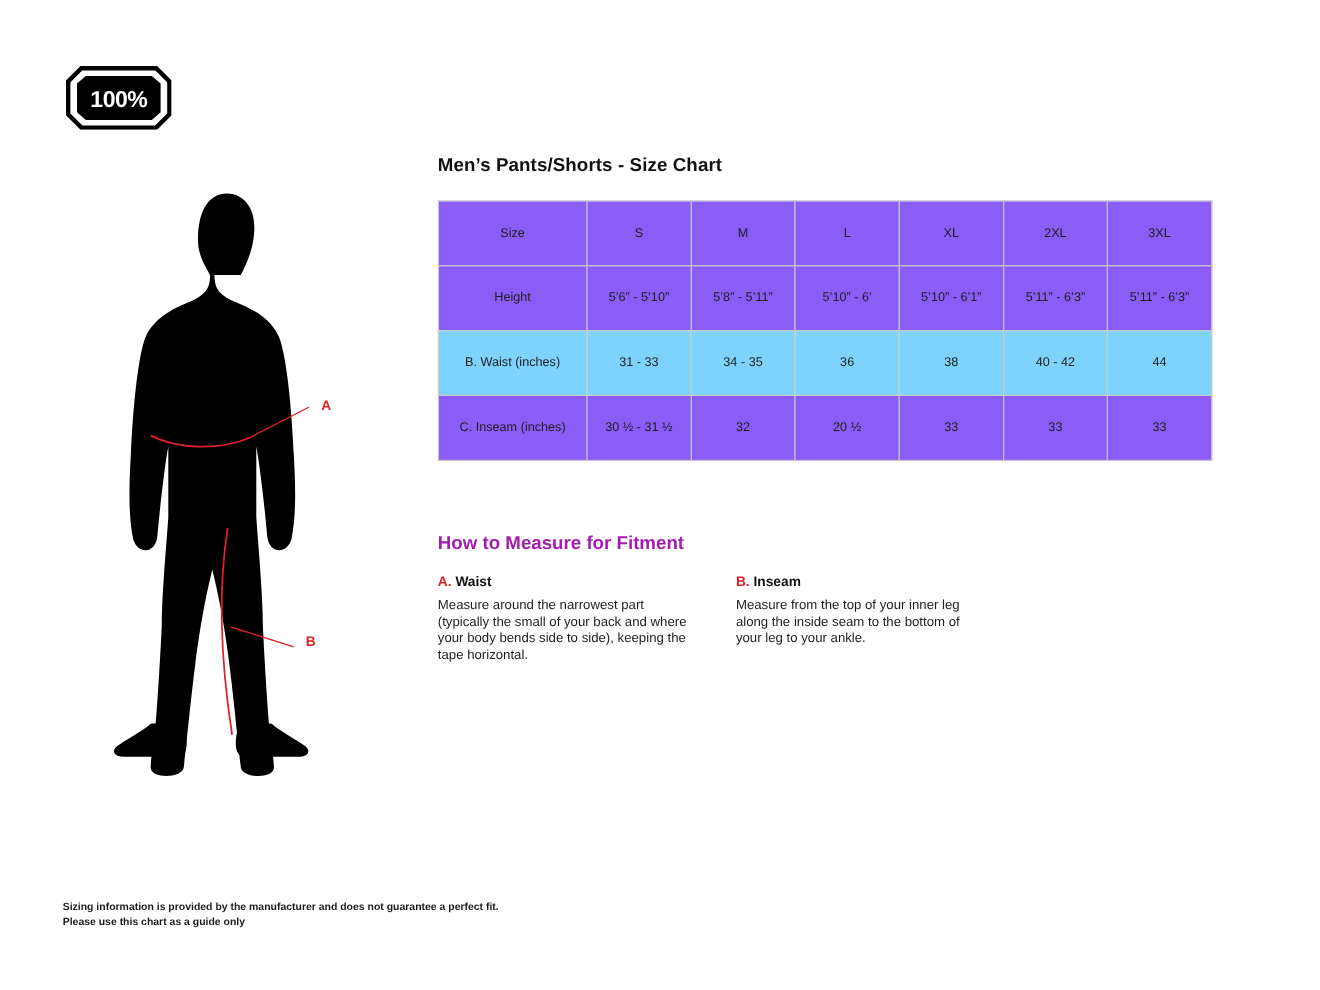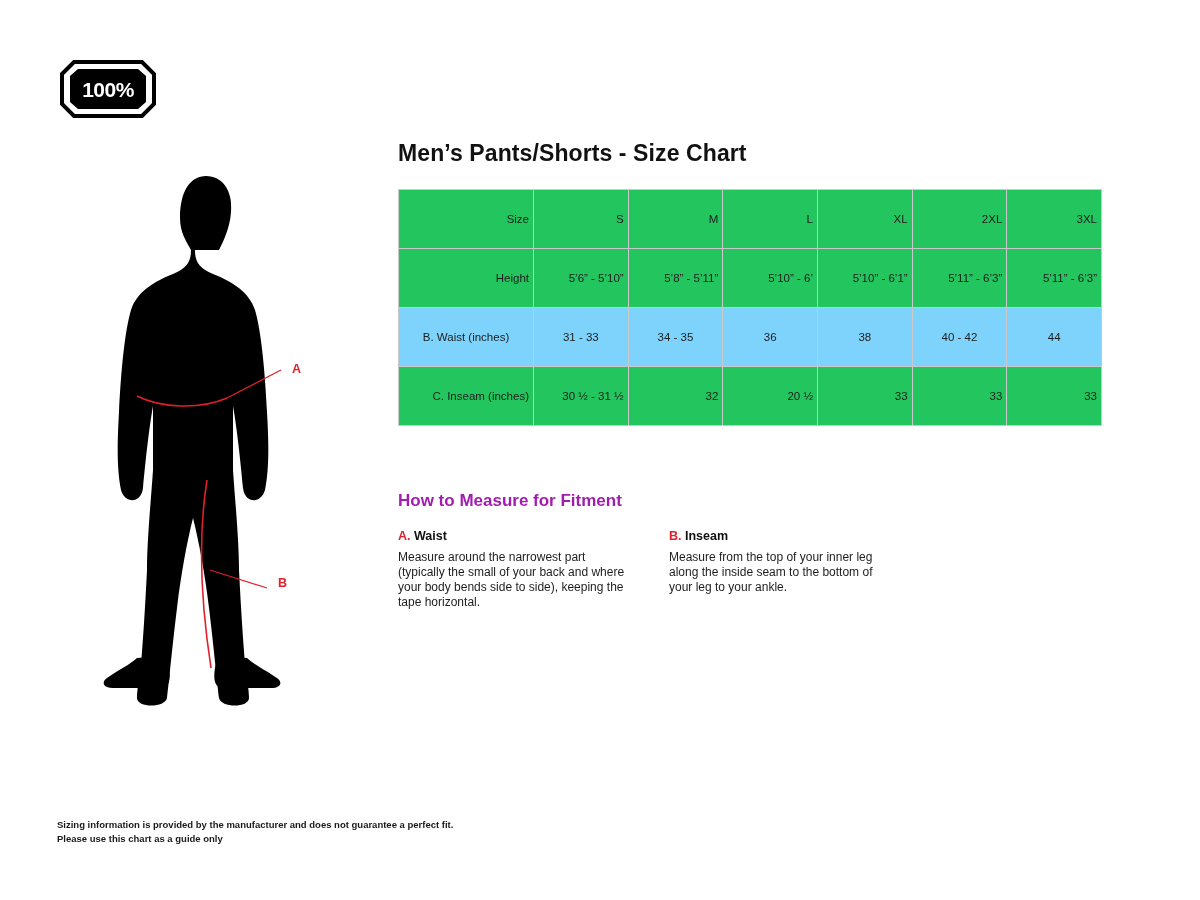--- a/index.html
+++ b/index.html
@@ -36,21 +36,21 @@
 
   
   .right-col {
     position: absolute;
     left: 398px;
     top: 140px;
     width: 760px;
   }
 
   .chart-title {
-    font-size: 23px;
+    font-size: 17px;
     font-weight: bold;
     letter-spacing: 0.1px;
     margin: 0 0 22px 0;
     color: #111;
   }
 
   table.size-chart {
     border-collapse: collapse;
     width: 704px;
     table-layout: fixed;
@@ -62,22 +62,21 @@
     vertical-align: middle;
     font-size: 11.5px;
     color: #1d1d1d;
     padding: 2px 4px;
   }
   table.size-chart td.rowhead {
     width: 126px;
     font-weight: normal;
   }
   table.size-chart tr.shaded td {
-    background: #22c55e;
-    text-align: right;
+    background: #8b5cf6;
   }
   table.size-chart tr.plain td {
     background: #7dd3fc;
     text-align: center;
   }
 
   
   .howto {
     margin-top: 65px;
   }

